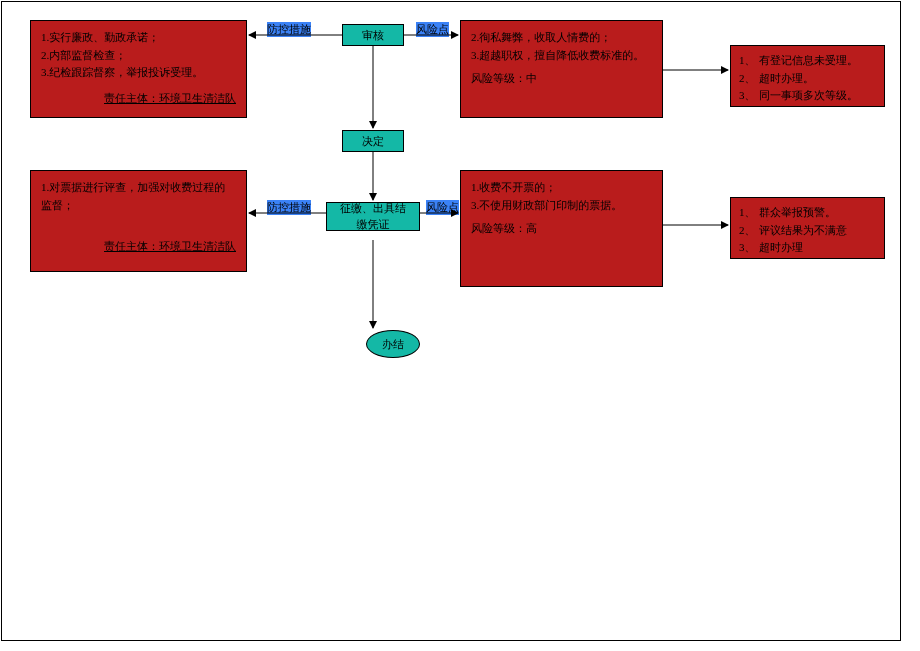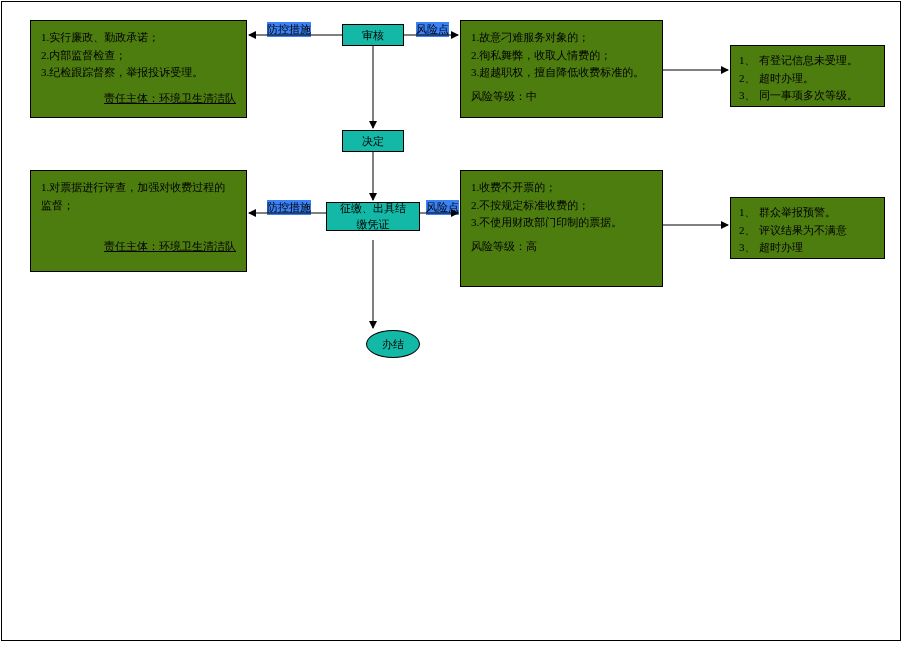--- a/index.html
+++ b/index.html
@@ -1,18 +1,18 @@
 <!DOCTYPE html>
 <html><head>
   <meta charset="utf-8">
   <style>
     * { margin: 0; padding: 0; box-sizing: border-box; }
     body { width: 920px; height: 651px; background: #fff; font-family: "SimSun", serif; font-size: 11px; position: relative; }
     .frame { position: absolute; left: 1px; top: 1px; width: 900px; height: 640px; border: 1px solid #000; }
-    .box { position: absolute; border: 1px solid #000; background: #4d7c0f; }
+    .box { position: absolute; border: 1px solid #000; background: #b91c1c; }
     .content { padding: 8px 10px; line-height: 1.6; }
     .resp { text-align: right; margin-top: 8px; text-decoration: underline; }
     .node { position: absolute; border: 1px solid #000; background: #14b8a6; text-align: center; display: flex; align-items: center; justify-content: center; }
     .ellipse { border-radius: 50%; }
     .label { position: absolute; font-size: 11px; background: #3b82f6; }
     svg.arrow { position: absolute; overflow: visible; pointer-events: none; }
     .list-item { display: flex; }
     .list-num { width: 20px; flex-shrink: 0; }
   </style>
 </head>
@@ -24,21 +24,20 @@
   <div class="content">
     <div>1.实行廉政、勤政承诺；</div>
     <div>2.内部监督检查；</div>
     <div>3.纪检跟踪督察，举报投诉受理。</div>
     <div class="resp">责任主体：环境卫生清洁队</div>
   </div>
 </div>
 
 <div class="box" style="left:460px; top:20px; width:203px; height:98px;">
   <div class="content">
-    <div>1.故意刁难服务对象的；</div>
     <div>2.徇私舞弊，收取人情费的；</div>
     <div>3.超越职权，擅自降低收费标准的。</div>
     <div style="margin-top:6px;">风险等级：中</div>
   </div>
 </div>
 
 <div class="box" style="left:730px; top:45px; width:155px; height:62px;">
   <div class="content" style="padding:6px 8px;">
     <div class="list-item">
         <span class="list-num">1、</span>
@@ -58,21 +57,20 @@
 <div class="box" style="left:30px; top:170px; width:217px; height:102px;">
   <div class="content">
     <div>1.对票据进行评查，加强对收费过程的监督；</div>
     <div class="resp" style="margin-top:24px;">责任主体：环境卫生清洁队</div>
   </div>
 </div>
 
 <div class="box" style="left:460px; top:170px; width:203px; height:117px;">
   <div class="content">
     <div>1.收费不开票的；</div>
-    <div>2.不按规定标准收费的；</div>
     <div>3.不使用财政部门印制的票据。</div>
     <div style="margin-top:6px;">风险等级：高</div>
   </div>
 </div>
 
 <div class="box" style="left:730px; top:197px; width:155px; height:62px;">
   <div class="content" style="padding:6px 8px;">
     <div class="list-item">
         <span class="list-num">1、</span>
         <span>群众举报预警。</span>

